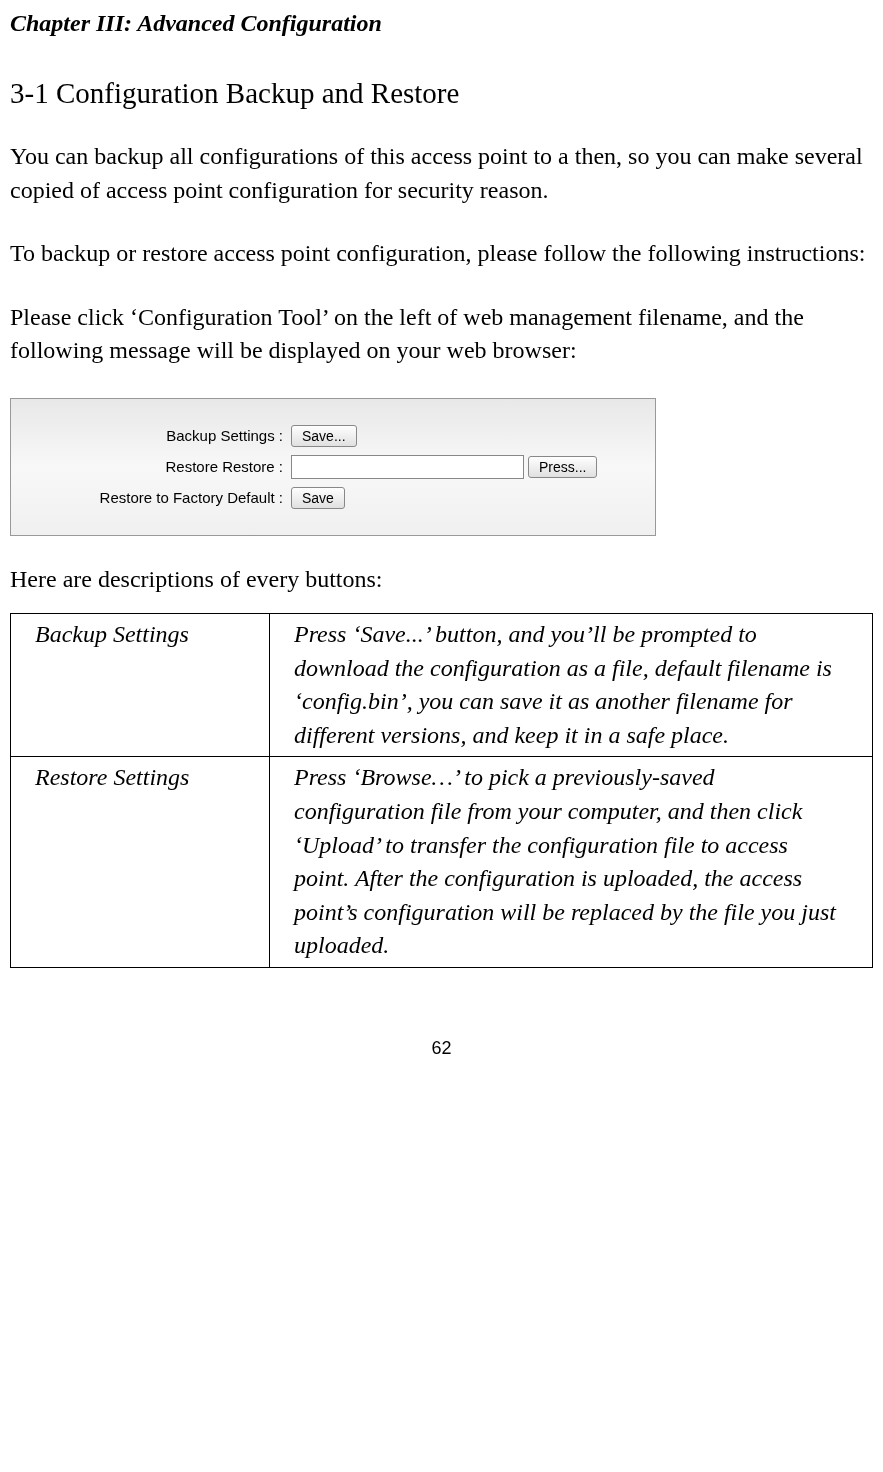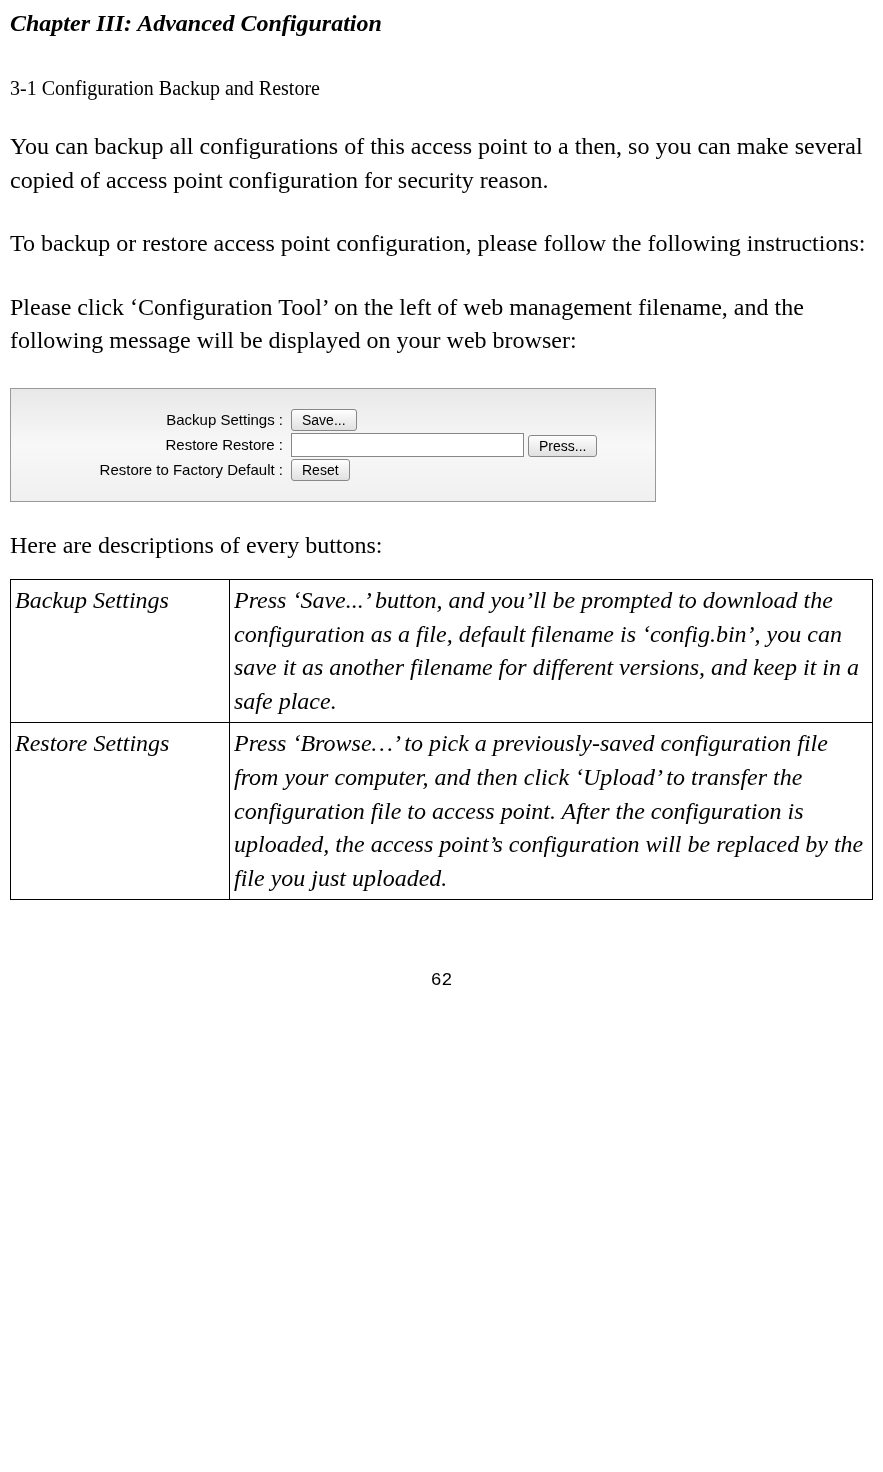--- a/index.html
+++ b/index.html
@@ -11,49 +11,49 @@
       padding: 10px 10px 40px 10px;
       width: 883px;
       box-sizing: border-box;
     }
     .chapter-title {
       font-style: italic;
       font-size: 24px;
       margin: 0 0 40px 0;
     }
     .section-title {
-      font-size: 20px;
+      font-size: 29px;
       margin: 0 0 30px 0;
     }
     .paragraph {
       margin: 0 0 30px 0;
       line-height: 1.4;
     }
     .config-panel {
       border: 1px solid #999;
       width: 620px;
       background: linear-gradient(to bottom, #e8e8e8, #f8f8f8 50%, #f0f0f0);
       padding: 18px 12px 18px 12px;
       margin-bottom: 30px;
       font-family: Arial, Helvetica, sans-serif;
       font-size: 15px;
     }
     .config-row {
       display: flex;
       align-items: center;
-      margin: 2px 0;
+      margin: 8px 0;
     }
     .config-label {
       text-align: right;
       width: 260px;
       padding-right: 8px;
     }
     .config-controls {
       display: flex;
-      align-items: flex-end;
+      align-items: center;
       gap: 4px;
       flex-wrap: wrap;
     }
     .btn {
       font-family: Arial, Helvetica, sans-serif;
       font-size: 14px;
       background: linear-gradient(to bottom, #fefefe, #e0e0e0);
       border: 1px solid #888;
       border-radius: 3px;
       padding: 2px 10px;
@@ -72,32 +72,32 @@
       margin: 0 0 20px 0;
     }
     .desc-table {
       border-collapse: collapse;
       width: 100%;
       font-style: italic;
       font-size: 24px;
     }
     .desc-table td {
       border: 1px solid #000;
-      padding: 4px 4px;
+      padding: 4px 24px;
       vertical-align: top;
       line-height: 1.4;
     }
     .desc-table td.term {
       width: 210px;
     }
     .page-number {
       text-align: center;
       font-size: 18px;
       margin-top: 70px;
-      font-family: Liberation Mono, monospace;
+      font-family: Liberation Sans, sans-serif;
     }
   </style>
 </head>
 <body>
 
 <h1 class="chapter-title">Chapter III: Advanced Configuration</h1>
 
 <div class="section-title">3-1 Configuration Backup and Restore</div>
 
 <div class="paragraph">You can backup all configurations of this access point to a then, so you can make several copied of access point configuration for security reason.</div>
@@ -116,21 +116,21 @@
   <div class="config-row">
     <div class="config-label">Restore Restore :</div>
     <div class="config-controls">
       <input type="text" class="file-input" value="" style="">
       <button class="btn">Press...</button>
     </div>
   </div>
   <div class="config-row">
     <div class="config-label">Restore to Factory Default :</div>
     <div class="config-controls">
-      <button class="btn">Reset</button>
+      <button class="btn">Save</button>
     </div>
   </div>
 </div>
 
 <div class="desc-intro">Here are descriptions of every buttons:</div>
 
 <table class="desc-table">
   <tbody>
       <tr>
     <td class="term">Backup Settings</td>

